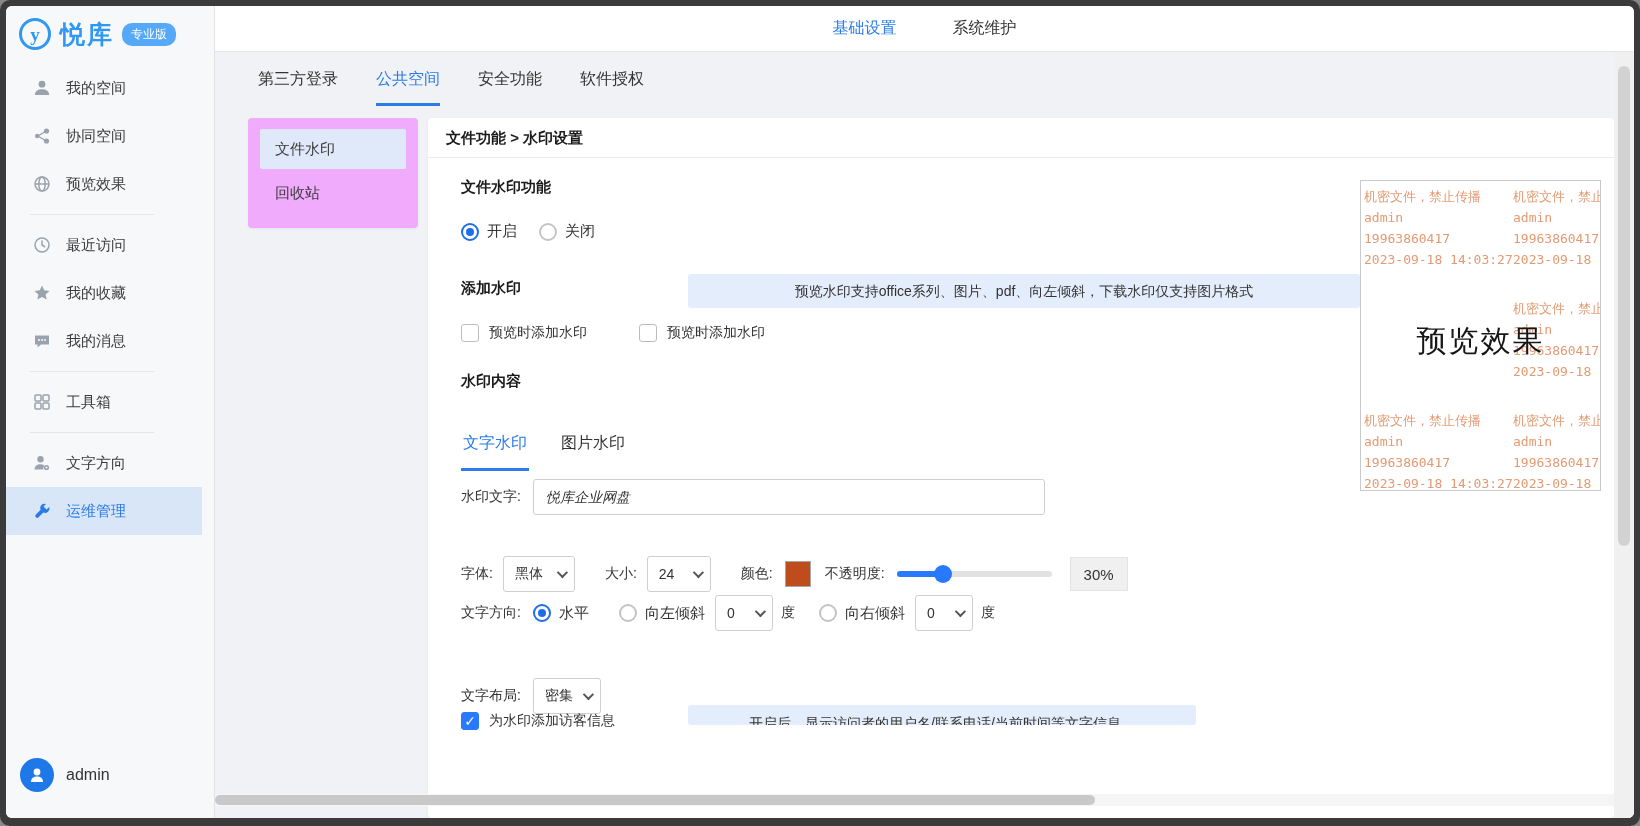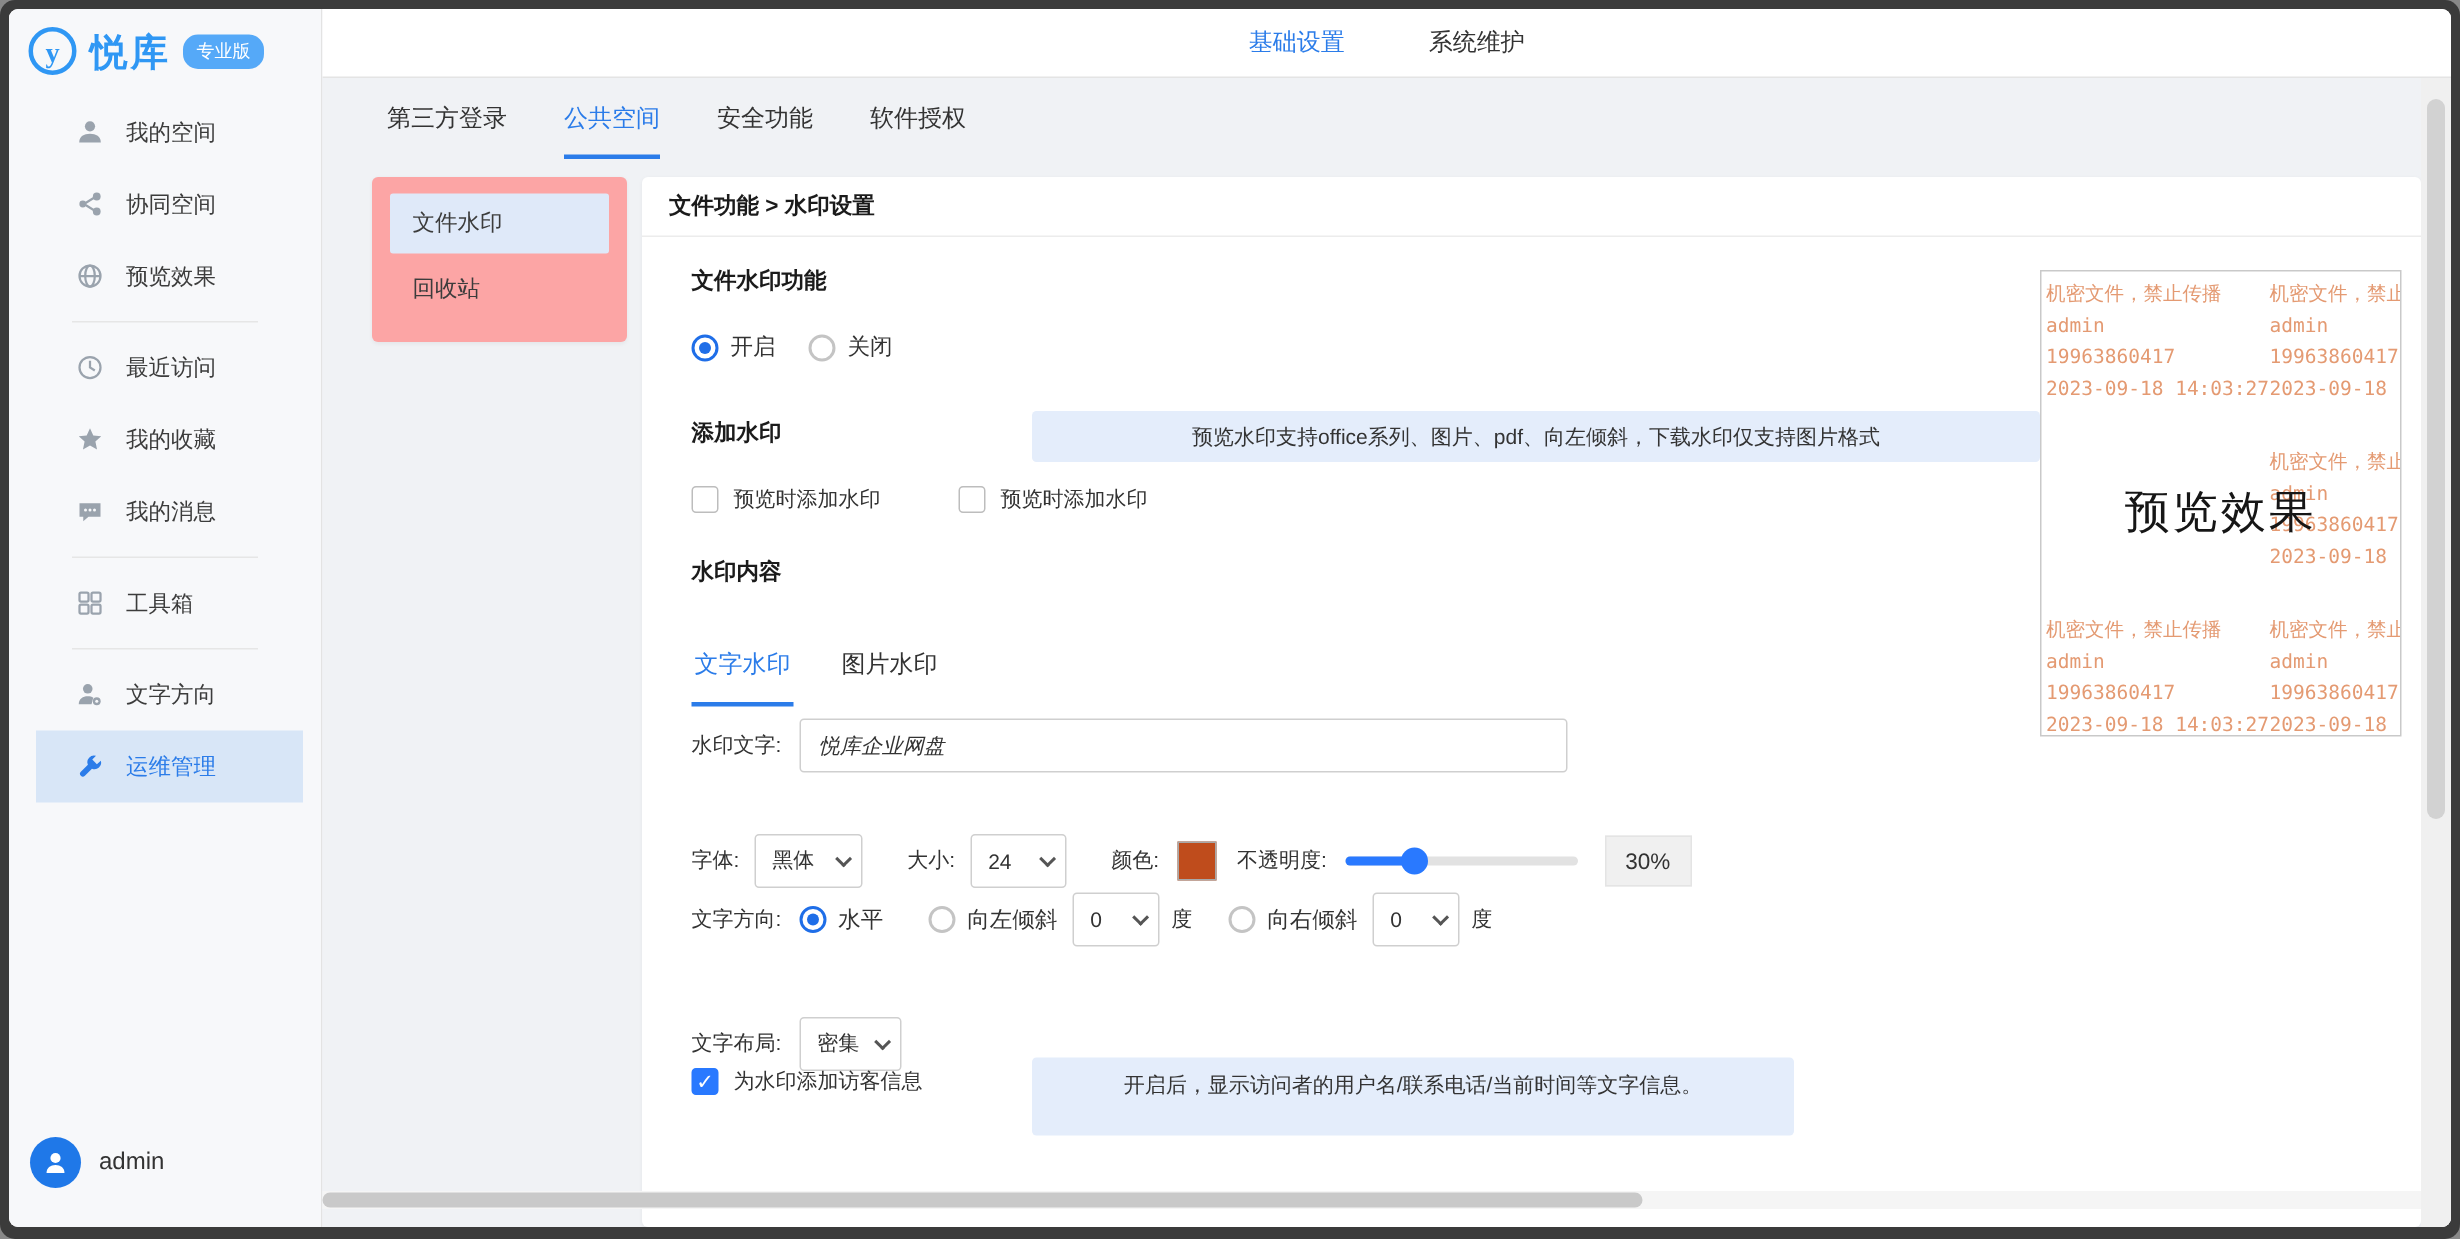--- a/index.html
+++ b/index.html
@@ -5,41 +5,41 @@
   * { margin:0; padding:0; box-sizing:border-box; }
   body { font-family:"Liberation Sans","DejaVu Sans",sans-serif; background:#888; }
   .frame { position:relative; width:1640px; height:826px; background:#3b3b3b; border-radius:10px; overflow:hidden; }
   .app { position:absolute; left:6px; top:6px; right:6px; bottom:8px; background:#fff; border-radius:6px; overflow:hidden; }
 
   
   .sidebar { position:absolute; left:0; top:0; width:209px; height:100%; background:#f7f8fa; border-right:1px solid #e3e3e3; }
   .logo-row { display:flex; align-items:center; height:56px; padding-left:12px; cursor:pointer; }
   .logo-badge { margin-left:8px; background:#55a9f8; color:#fff; font-size:12px; padding:3px 9px; border-radius:10px; white-space:nowrap; }
   .logo-text { margin-left:8px; color:#2f97f4; font-size:25px; font-weight:bold; letter-spacing:2px; }
-  .side-menu { position:absolute; top:58px; left:0; right:12px;padding-left:18px; }
+  .side-menu { position:absolute; top:58px; left:0; right:12px; }
   .side-item { display:flex; align-items:center; height:48px; padding-left:26px; font-size:15px; color:#3c3c3c; cursor:pointer; }
   .side-item .s-ic { width:20px; height:20px; margin-right:14px; display:flex; align-items:center; justify-content:center; }
   .side-item.active { background:#d8e6f7; color:#2b7ce9; }
   .side-div { height:1px; background:#e6e6e6; margin:6px 0 6px 24px; width:124px; }
   .side-user { position:absolute; left:14px; bottom:26px; display:flex; align-items:center; cursor:pointer; }
   .side-user .avatar { width:34px; height:34px; border-radius:50%; background:#1f78e8; display:flex; align-items:center; justify-content:center; }
   .side-user .uname { margin-left:12px; font-size:16px; color:#333; }
 
   
   .topnav { position:absolute; left:209px; top:0; right:0; height:46px; background:#fff; border-bottom:1px solid #e4e4e4; display:flex; align-items:center; justify-content:center; gap:56px; }
   .topnav .tn-item { font-size:16px; color:#333; cursor:pointer; }
   .topnav .tn-item.active { color:#2b7ce9; }
 
   
   .content { position:absolute; left:209px; top:46px; right:0; bottom:0; background:#f0f2f5; }
   .tabs-row { display:flex; padding:17px 0 0 43px; gap:38px; }
   .tab { font-size:16px; color:#333; padding-bottom:13px; cursor:pointer; }
   .tab.active { color:#2b7ce9; border-bottom:3px solid #2b7ce9; }
 
-  .sub-card { position:absolute; left:33px; top:66px; width:170px; height:110px; background:#fca5a5; border-radius:4px; box-shadow:0 1px 3px rgba(0,0,0,.05); padding:11px 12px; }
+  .sub-card { position:absolute; left:33px; top:66px; width:170px; height:110px; background:#f0abfc; border-radius:4px; box-shadow:0 1px 3px rgba(0,0,0,.05); padding:11px 12px; }
   .sub-item { height:40px; line-height:40px; padding-left:15px; font-size:15px; color:#3c3c3c; border-radius:2px; cursor:pointer; margin-bottom:4px; }
   .sub-item.active { background:#dfe9f9; }
 
   .main-card { position:absolute; left:213px; top:66px; right:20px; bottom:0; background:#fff; border-radius:4px; box-shadow:0 1px 3px rgba(0,0,0,.05); }
   .breadcrumb { position:absolute; top:0; left:0; right:0; height:40px; line-height:40px; padding-left:18px; font-size:15px; font-weight:bold; color:#1b1b1b; border-bottom:1px solid #ececec; }
 
   .sec-label { position:absolute; left:33px; font-size:15px; font-weight:bold; color:#1b1b1b; }
   .row { position:absolute; left:33px; display:flex; align-items:center; }
 
   .radio { width:18px; height:18px; border:2px solid #c4c4c4; border-radius:50%; background:#fff; position:relative; cursor:pointer; flex:none; }
@@ -319,21 +319,21 @@
         <div class="selbox" style="width:68px; margin-left:12px;">
           <span>密集</span>
               <span class="chev"></span>
         </div>
       </div>
 
       <div class="row" style="top:594px">
         <span class="cbox on">✓</span>
         <span class="clabel">为水印添加访客信息</span>
       </div>
-      <div class="infobox" style="top:587px; left:260px; width:508px; height:52px; line-height:36px;">开启后，显示访问者的用户名/联系电话/当前时间等文字信息。</div>
+      <div class="infobox" style="top:587px; left:260px; width:508px; height:20px; line-height:36px;">开启后，显示访问者的用户名/联系电话/当前时间等文字信息。</div>
 
       <div class="preview">
         <div class="wm p1" style="color:#e49a72">
           <div>机密文件，禁止传播</div>
               <div>admin</div>
               <div>19963860417</div>
               <div>2023-09-18 14:03:27</div>
         </div>
         <div class="wm p2" style="color:#e49a72">
           <div>机密文件，禁止传播</div>

